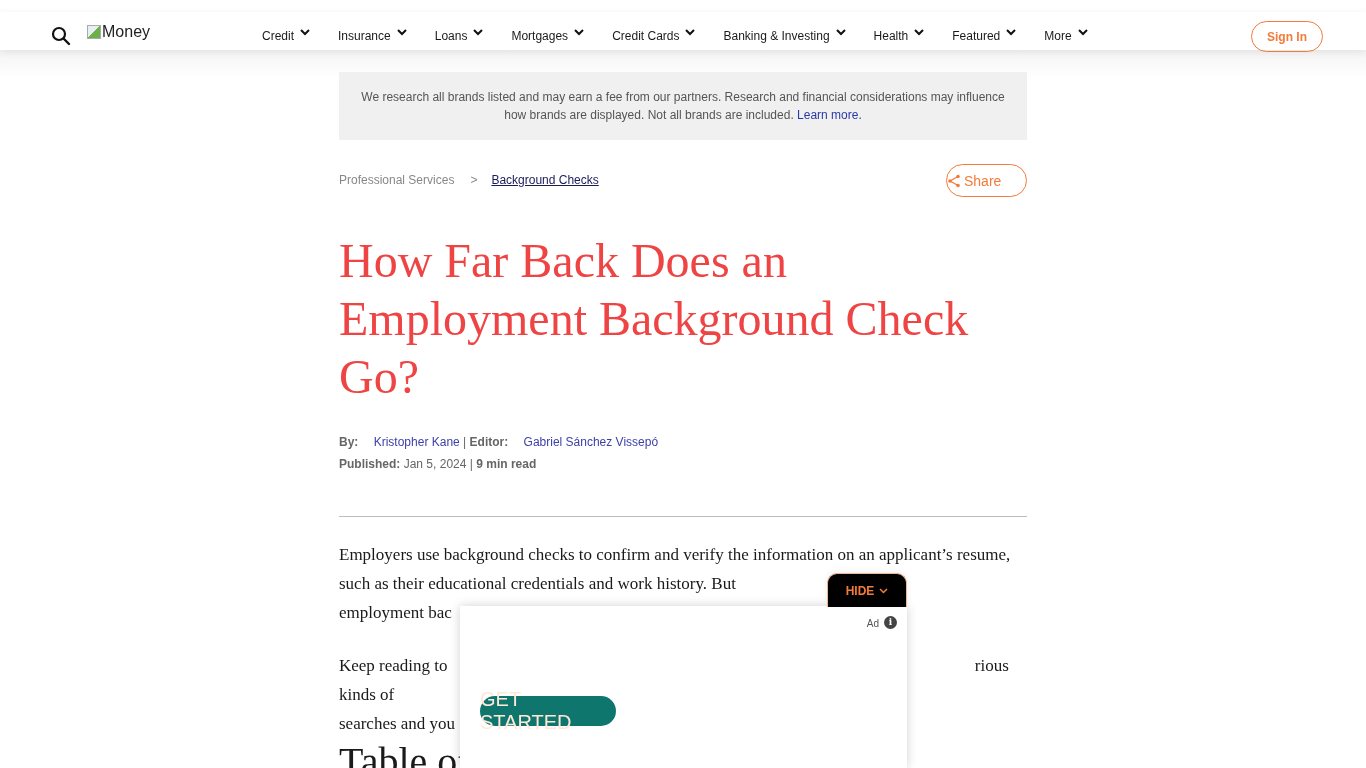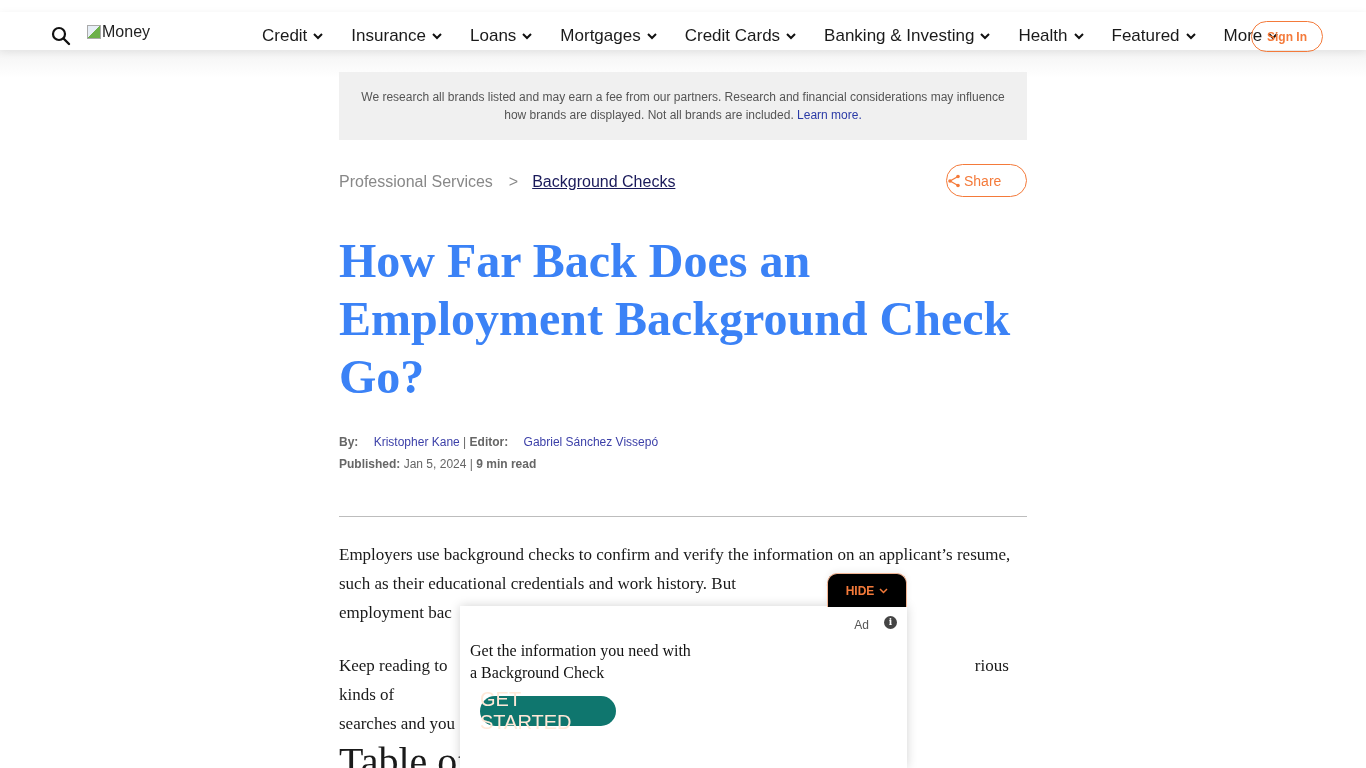--- a/index.html
+++ b/index.html
@@ -8,54 +8,54 @@
 
     .navbar {
       position: absolute; left: 0; top: 12px; width: 1366px; height: 38px;
       background: #fff; box-shadow: 0 2px 8px rgba(0,0,0,0.08);
       z-index: 10;
     }
     .nav-search { position: absolute; left: 50px; top: 13px; width: 22px; height: 22px; cursor: pointer; }
     .logo { position: absolute; left: 87px; top: 11px; font-size: 16px; color: #222; display: flex; align-items: center; }
     .logo .broken { width: 14px; height: 14px; border: 1px solid #aaa; margin-right: 1px; background: linear-gradient(135deg,#e7eef6 50%, #6cb04a 50%); }
     .nav-items { position: absolute; left: 262px; top: 0; height: 48px; display: flex; align-items: center; }
-    .nav-item { display: flex; align-items: center; font-size: 17px; color: #1a1a1a; cursor: pointer; margin-right: 28px; }
+    .nav-item { display: flex; font-size: 12px; color: #1a1a1a; cursor: pointer; margin-right: 28px; }
     .nav-item svg { margin-left: 6px; }
     .signin {
       position: absolute; left: 1251px; top: 9px; width: 72px; height: 31px;
       border: 1px solid #f47a3a; border-radius: 16px; color: #f47a3a;
       font-size: 12px; font-weight: bold; display: flex; align-items: center; justify-content: center; cursor: pointer;
     }
 
     .side-shadow { position: absolute; left: 0; top: 48px; width: 1366px; height: 30px;
       background: linear-gradient(#f3f3f3, #fff); z-index: 0; }
 
     .disclosure {
       position: absolute; left: 339px; top: 72px; width: 688px; height: 68px;
       background: #f0f0f0; font-size: 12px; color: #555; line-height: 18px;
       text-align: center; padding-top: 16px; padding-left: 18px; padding-right: 18px;
     }
     .disclosure a { color: #2a3aa6; text-decoration: none; }
 
-    .breadcrumb { position: absolute; left: 339px; top: 173px; font-size: 16px; display: flex; align-items: center; }
+    .breadcrumb { position: absolute; left: 339px; top: 173px; font-size: 12px; display: flex; align-items: center; }
     .crumb-1 { color: #888; }
     .crumb-sep { color: #888; margin: 0 14px 0 16px; }
     .crumb-2 { color: #1a1a5a; text-decoration: underline; }
 
     .share {
       position: absolute; left: 946px; top: 164px; width: 81px; height: 33px;
       border: 1px solid #f47a3a; border-radius: 17px; color: #f47a3a; font-size: 14px;
       display: flex; align-items: center; justify-content: flex-start; cursor: pointer;
     }
     .share svg { margin-right: 3px; }
 
     .title {
       position: absolute; left: 339px; top: 232px; width: 690px;
       font-family: "Liberation Serif", serif; font-size: 48px; line-height: 58px;
-      color: #3b82f6; font-weight: bold;
+      color: #ef4444; font-weight: normal;
     }
 
     .meta { position: absolute; left: 339px; top: 431px; font-size: 12px; line-height: 22px; color: #666; }
     .meta b { color: #666; }
     .meta .link { color: #3b3fa8; margin-left: 12px; }
 
     .divider { position: absolute; left: 339px; top: 516px; width: 688px; height: 1px; background: #bdbdbd; }
 
     .body-text {
       position: absolute; left: 339px; width: 690px;
@@ -70,21 +70,21 @@
       position: absolute; left: 827px; top: 573px; width: 80px; height: 34px;
       background: #000000; border: 1px solid #f3b594; border-bottom: none; border-radius: 10px 10px 0 0;
       color: #f47a3a; font-size: 12px; font-weight: bold; display: flex; align-items: center; justify-content: center;
       z-index: 21; cursor: pointer; box-shadow: 0 -2px 6px rgba(0,0,0,0.06);
     }
     .ad-hide svg { margin-left: 5px; }
     .ad-box {
       position: absolute; left: 460px; top: 606px; width: 447px; height: 162px;
       background: #fff; box-shadow: 0 0 10px rgba(0,0,0,0.18); z-index: 20;
     }
-    .ad-label { position: absolute; right: 38px; top: 12px; font-size: 12px; color: #555; text-align: center; }
+    .ad-label { position: absolute; right: 28px; top: 12px; font-size: 10px; color: #555; text-align: center; }
     .ad-info { position: absolute; right: 10px; top: 10px; width: 13px; height: 13px; border-radius: 50%; background: #444; color: #fff; font-size: 9px; font-weight: bold; text-align: center; line-height: 13px; font-family: "DejaVu Serif", serif; }
     .ad-text { position: absolute; left: 10px; top: 34px; font-family: "Liberation Serif", serif; font-size: 16px; line-height: 22px; color: #111; }
     .ad-cta {
       position: absolute; left: 20px; top: 90px; width: 136px; height: 30px; border-radius: 15px;
       background: #0f766e; color: #ffe8d8; font-size: 20px; display: flex; align-items: center; justify-content: center; cursor: pointer;
     }
   </style>
 </head>
 <body>
 
@@ -216,18 +216,14 @@
 
 <div class="ad-hide">
   <span>HIDE</span>
   <svg width="9" height="6" viewBox="0 0 9 6">
       <path d="M1 1l3.5 3.5L8 1" stroke="#f47a3a" stroke-width="1.5" fill="none"></path>
     </svg>
 </div>
 <div class="ad-box">
   <span class="ad-label">Ad</span>
   <span class="ad-info">i</span>
-  <div class="ad-text">
-    <div>Get the information you need with</div>
-    <div>a Background Check</div>
-  </div>
   <div class="ad-cta">GET STARTED</div>
 </div>
 
 </body></html>

